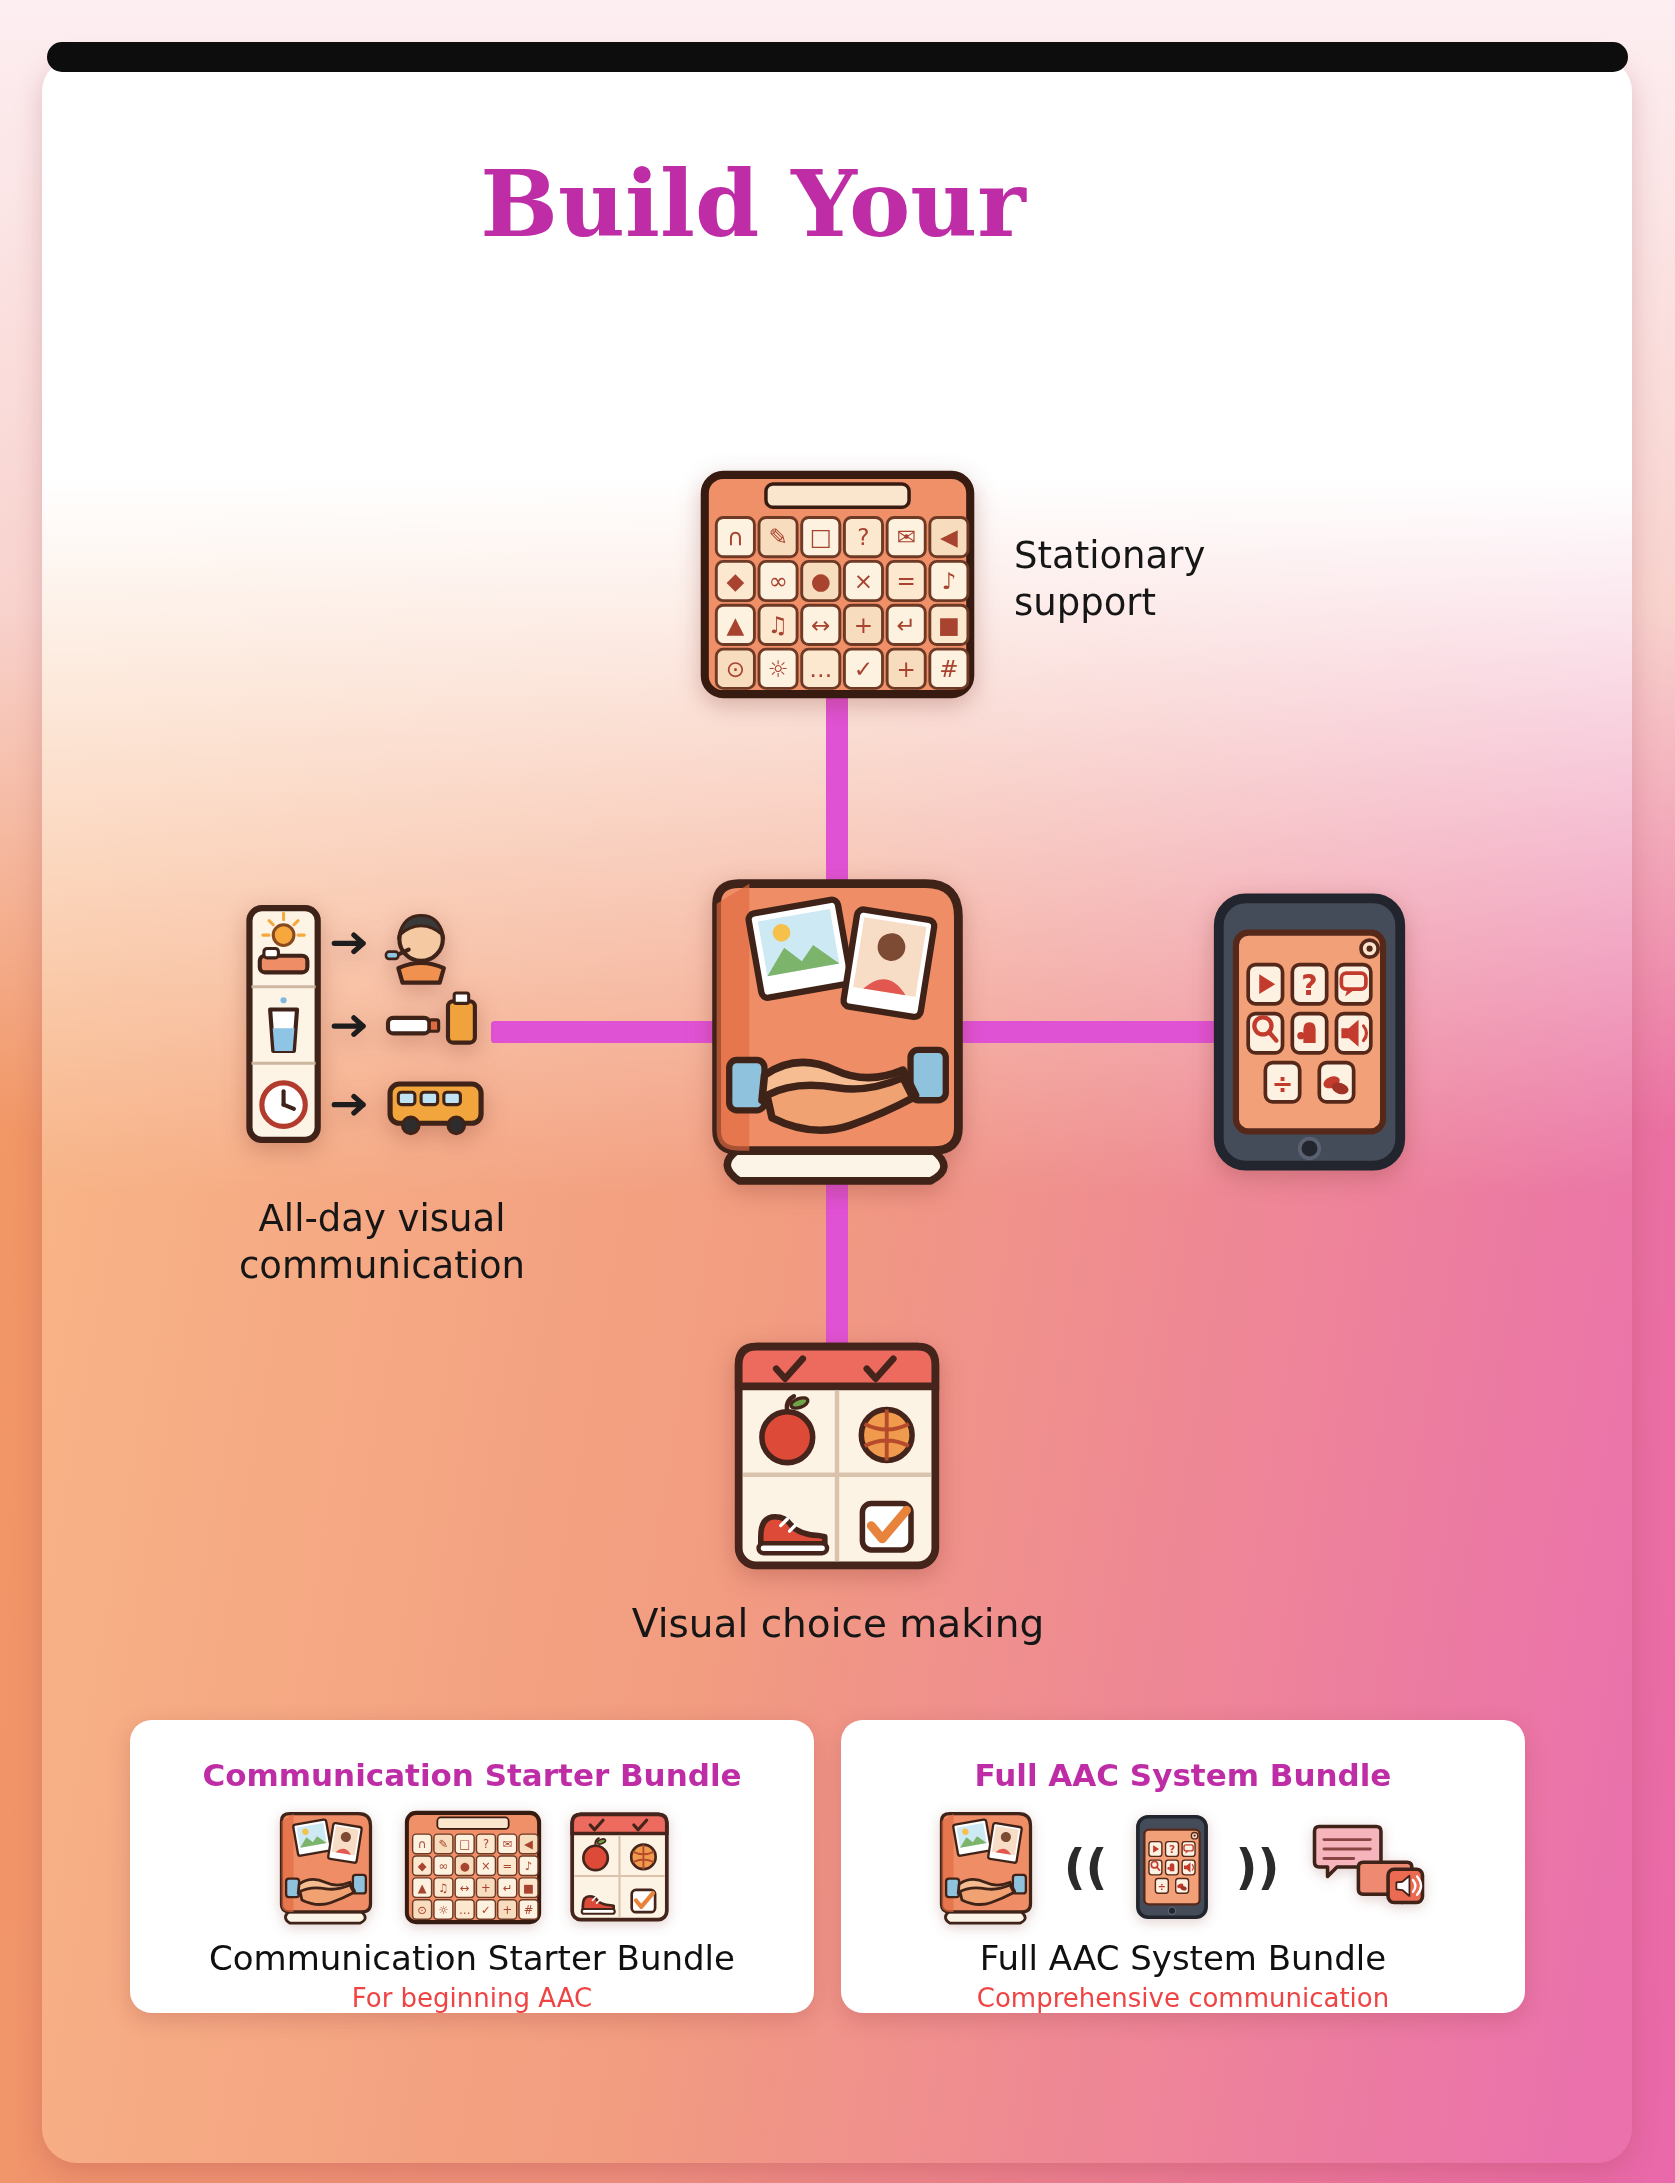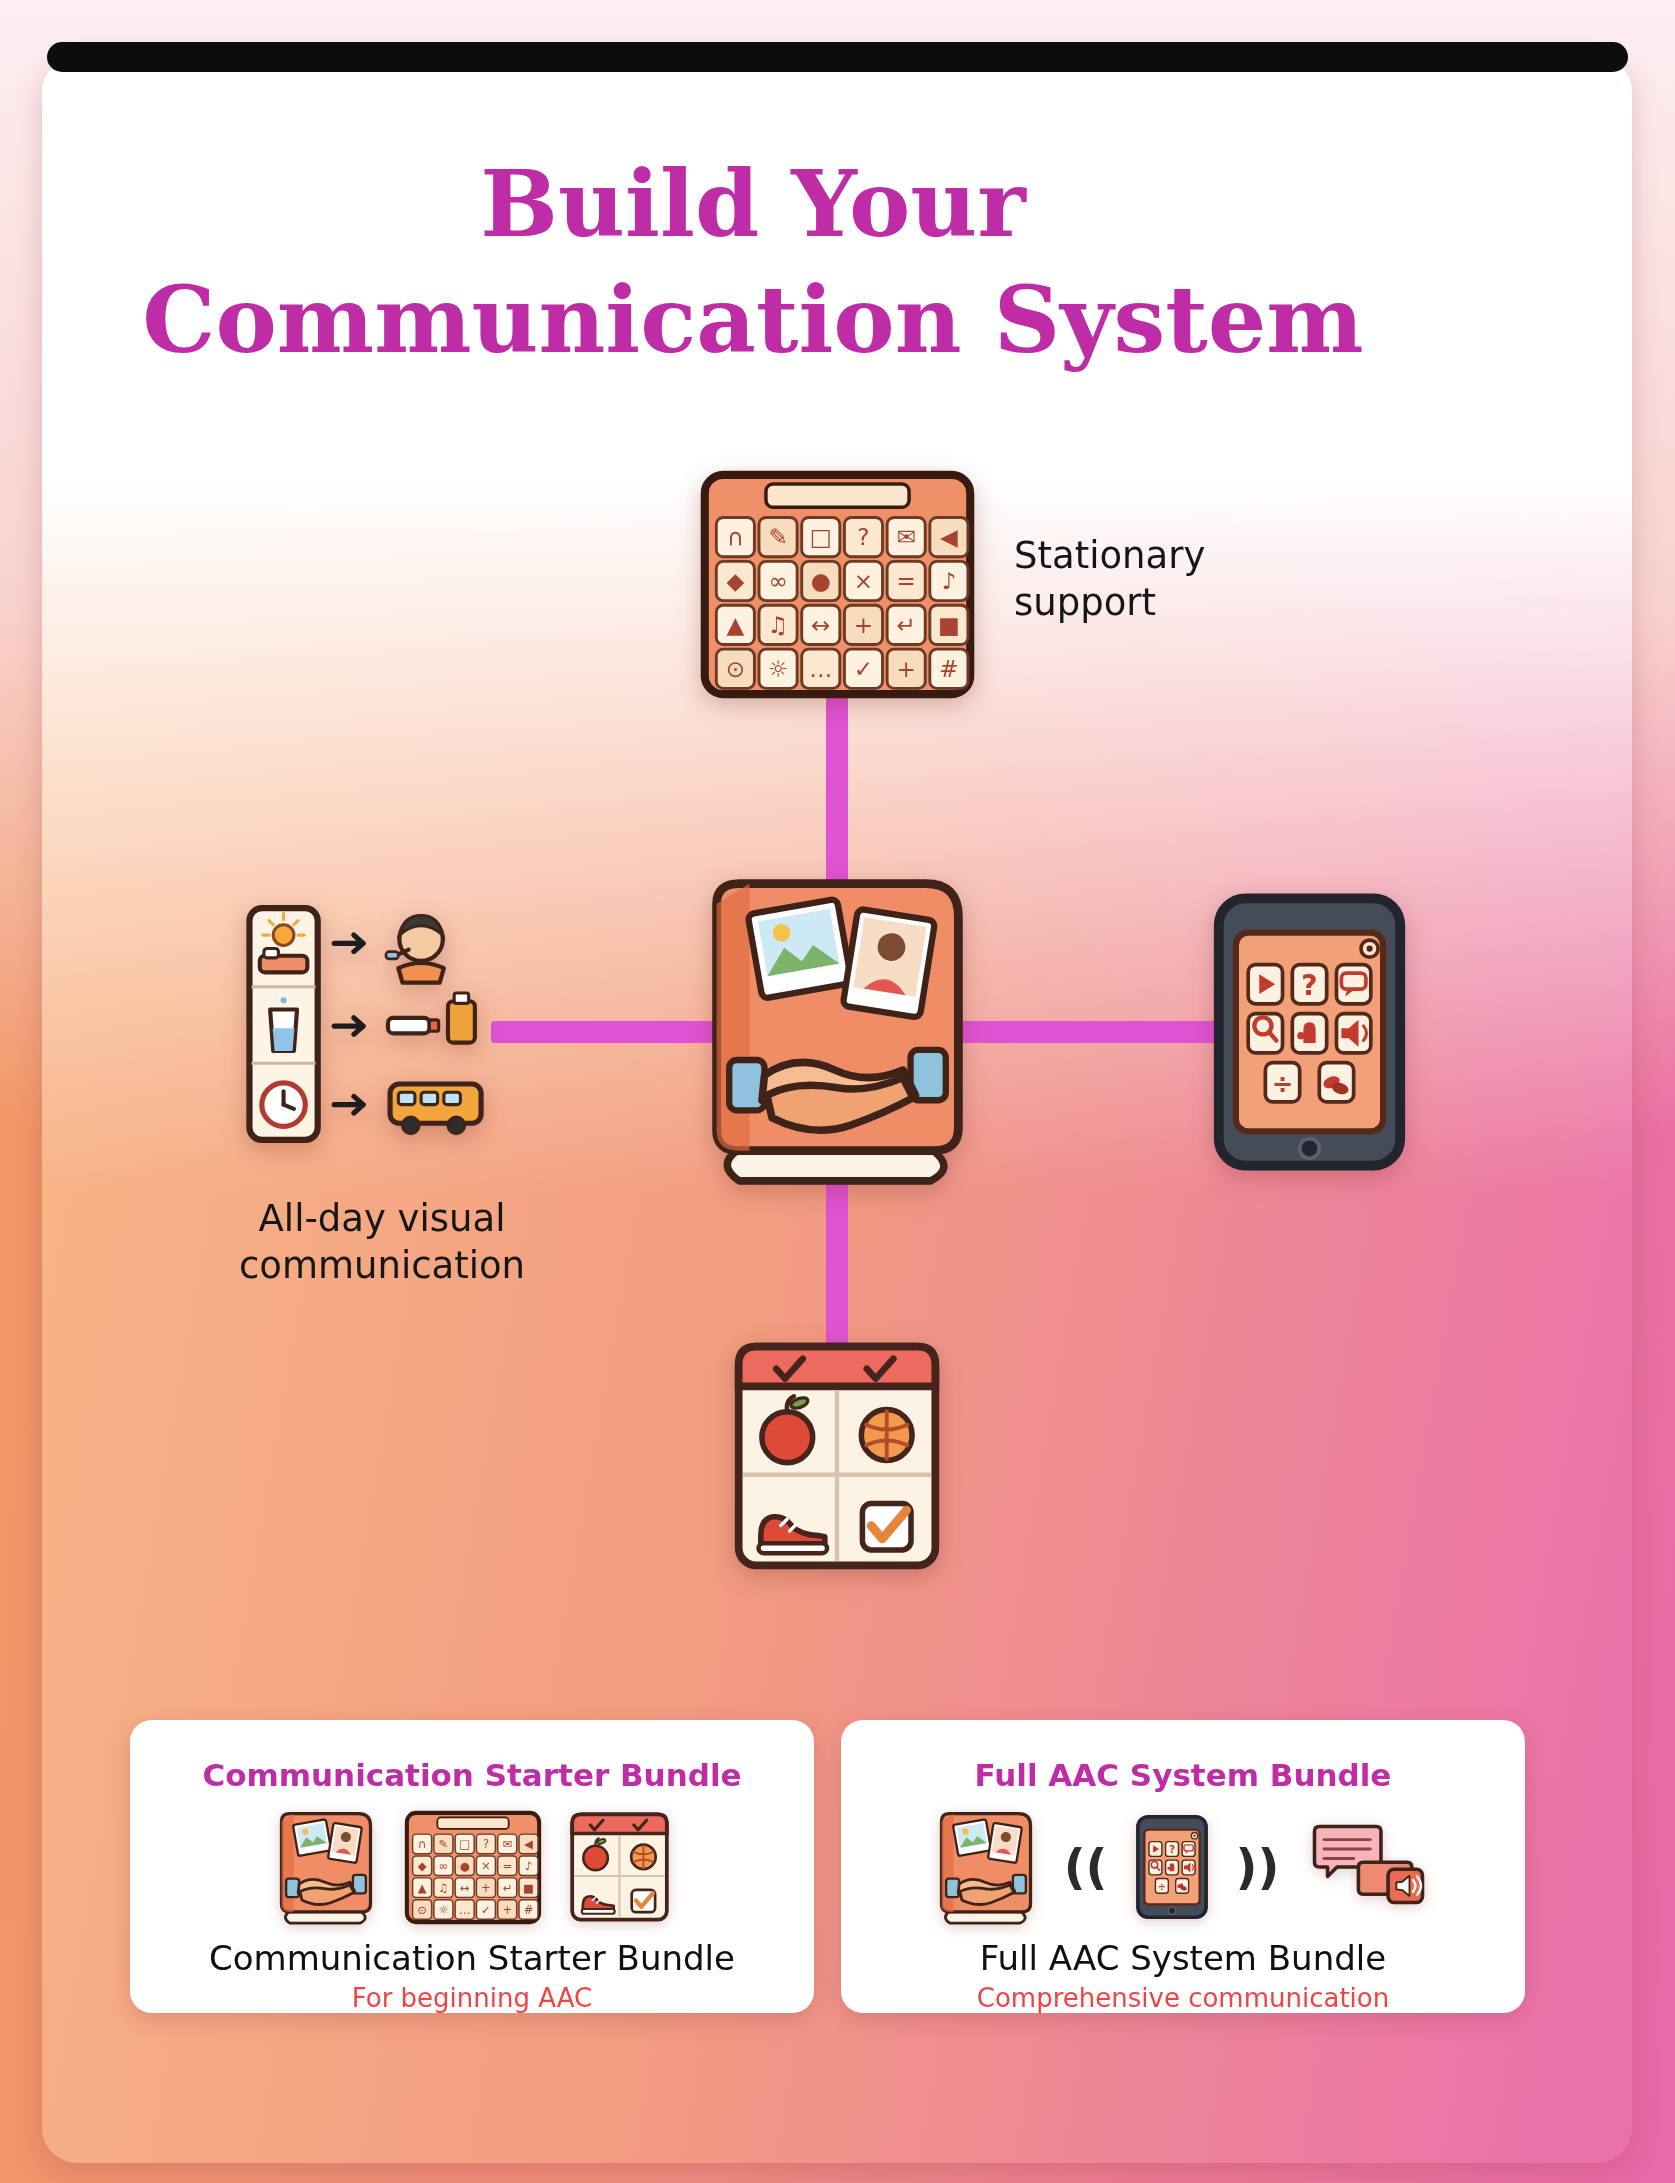--- a/index.html
+++ b/index.html
@@ -257,21 +257,20 @@
         <path d="M180 96 q8 10 0 20 M187 90 q13 16 0 31" fill="none" stroke="#ffffff" stroke-width="4" stroke-linecap="round"></path>
       </g>
     </defs>
   </svg>
 
   <div class="card"></div>
   <div class="topbar"></div>
 
   <div class="title">
     <div>Build Your</div>
-    <div>Communication System</div>
   </div>
 
   <div class="connector conn-top"></div>
   <div class="connector conn-left"></div>
   <div class="connector conn-right"></div>
   <div class="connector conn-bottom"></div>
 
   <figure class="node node-board">
     <svg viewBox="0 0 240 200" width="277" height="231">
         <use href="#ic-board"></use>
@@ -296,20 +295,21 @@
     <svg viewBox="0 0 160 230" width="197" height="282">
         <use href="#ic-tablet"></use>
       </svg>
   </figure>
 
   <figure class="node node-choice">
     <svg viewBox="0 0 190 210" width="210" height="232">
         <use href="#ic-choice"></use>
       </svg>
   </figure>
+  <div class="node-label label-bottom">Visual choice making</div>
 
   <section class="bundle-card bundle-left">
     <h2 class="bundle-heading">Communication Starter Bundle</h2>
     <div class="bundle-icons">
       <svg viewBox="0 0 220 250" width="102" height="116">
           <use href="#ic-book"></use>
         </svg>
       <svg viewBox="0 0 240 200" width="138" height="115">
           <use href="#ic-board"></use>
         </svg>

